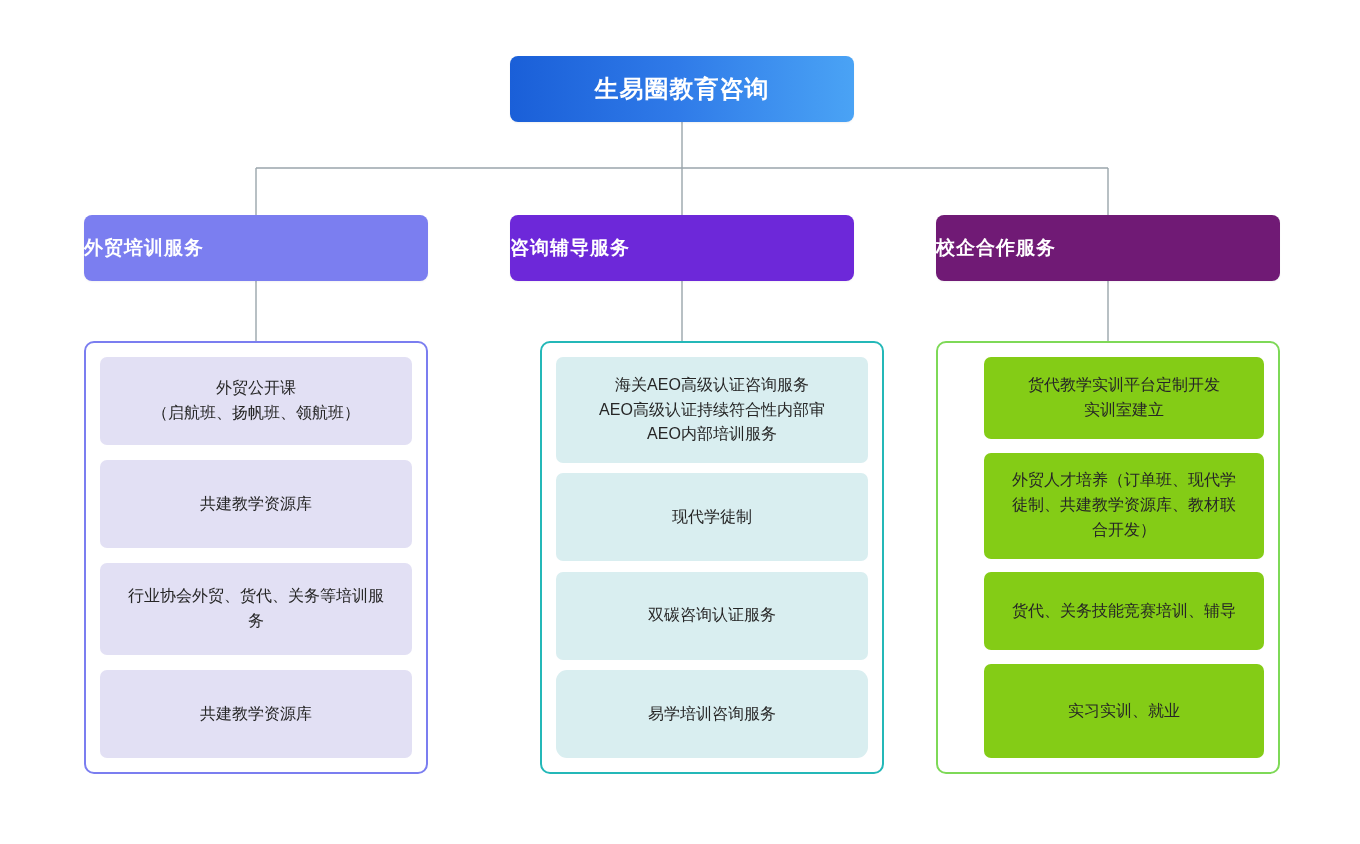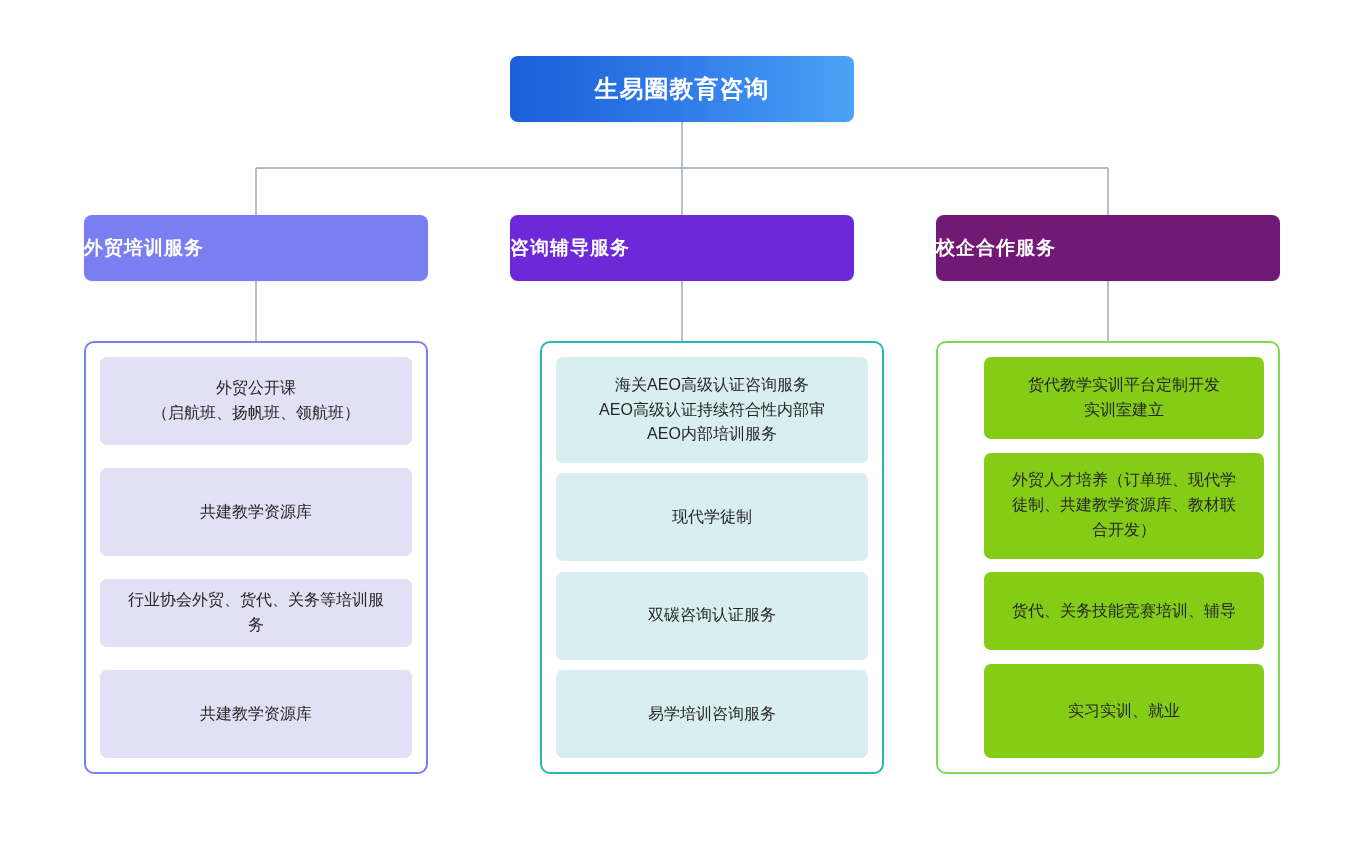--- a/index.html
+++ b/index.html
@@ -120,27 +120,27 @@
   #branch-col-1 .items-container { border-color: #24b8b8; margin-left: 30px; }
   #branch-col-1 .item-card { background: #d9eef0; }
 
   #branch-col-2 .branch-header { background: #701a75; }
   #branch-col-2 .items-container { border-color: #7ed957; }
   #branch-col-2 .item-card { background: #84cc16; margin-left: 32px; }
 
   
   #branch-col-0 .item-card:nth-child(1) { height: 88px; }
   #branch-col-0 .item-card:nth-child(2) { height: 88px; }
-  #branch-col-0 .item-card:nth-child(3) { height: 68px; }
+  #branch-col-0 .item-card:nth-child(3) { height: 92px; }
   #branch-col-0 .item-card:nth-child(4) { height: 88px; }
 
   #branch-col-1 .item-card:nth-child(1) { height: 106px; }
   #branch-col-1 .item-card:nth-child(2) { height: 88px; }
   #branch-col-1 .item-card:nth-child(3) { height: 88px; }
-  #branch-col-1 .item-card:nth-child(4) { height: 88px; }
+  #branch-col-1 .item-card:nth-child(4) { height: 88px; border-radius: 11px; }
 
   #branch-col-2 .item-card:nth-child(1) { height: 82px; }
   #branch-col-2 .item-card:nth-child(2) { height: 106px; }
   #branch-col-2 .item-card:nth-child(3) { height: 78px; }
   #branch-col-2 .item-card:nth-child(4) { height: 94px; text-align: center; }
 </style>
 </head>
 <body>
 
 <div id="diagram-canvas">

